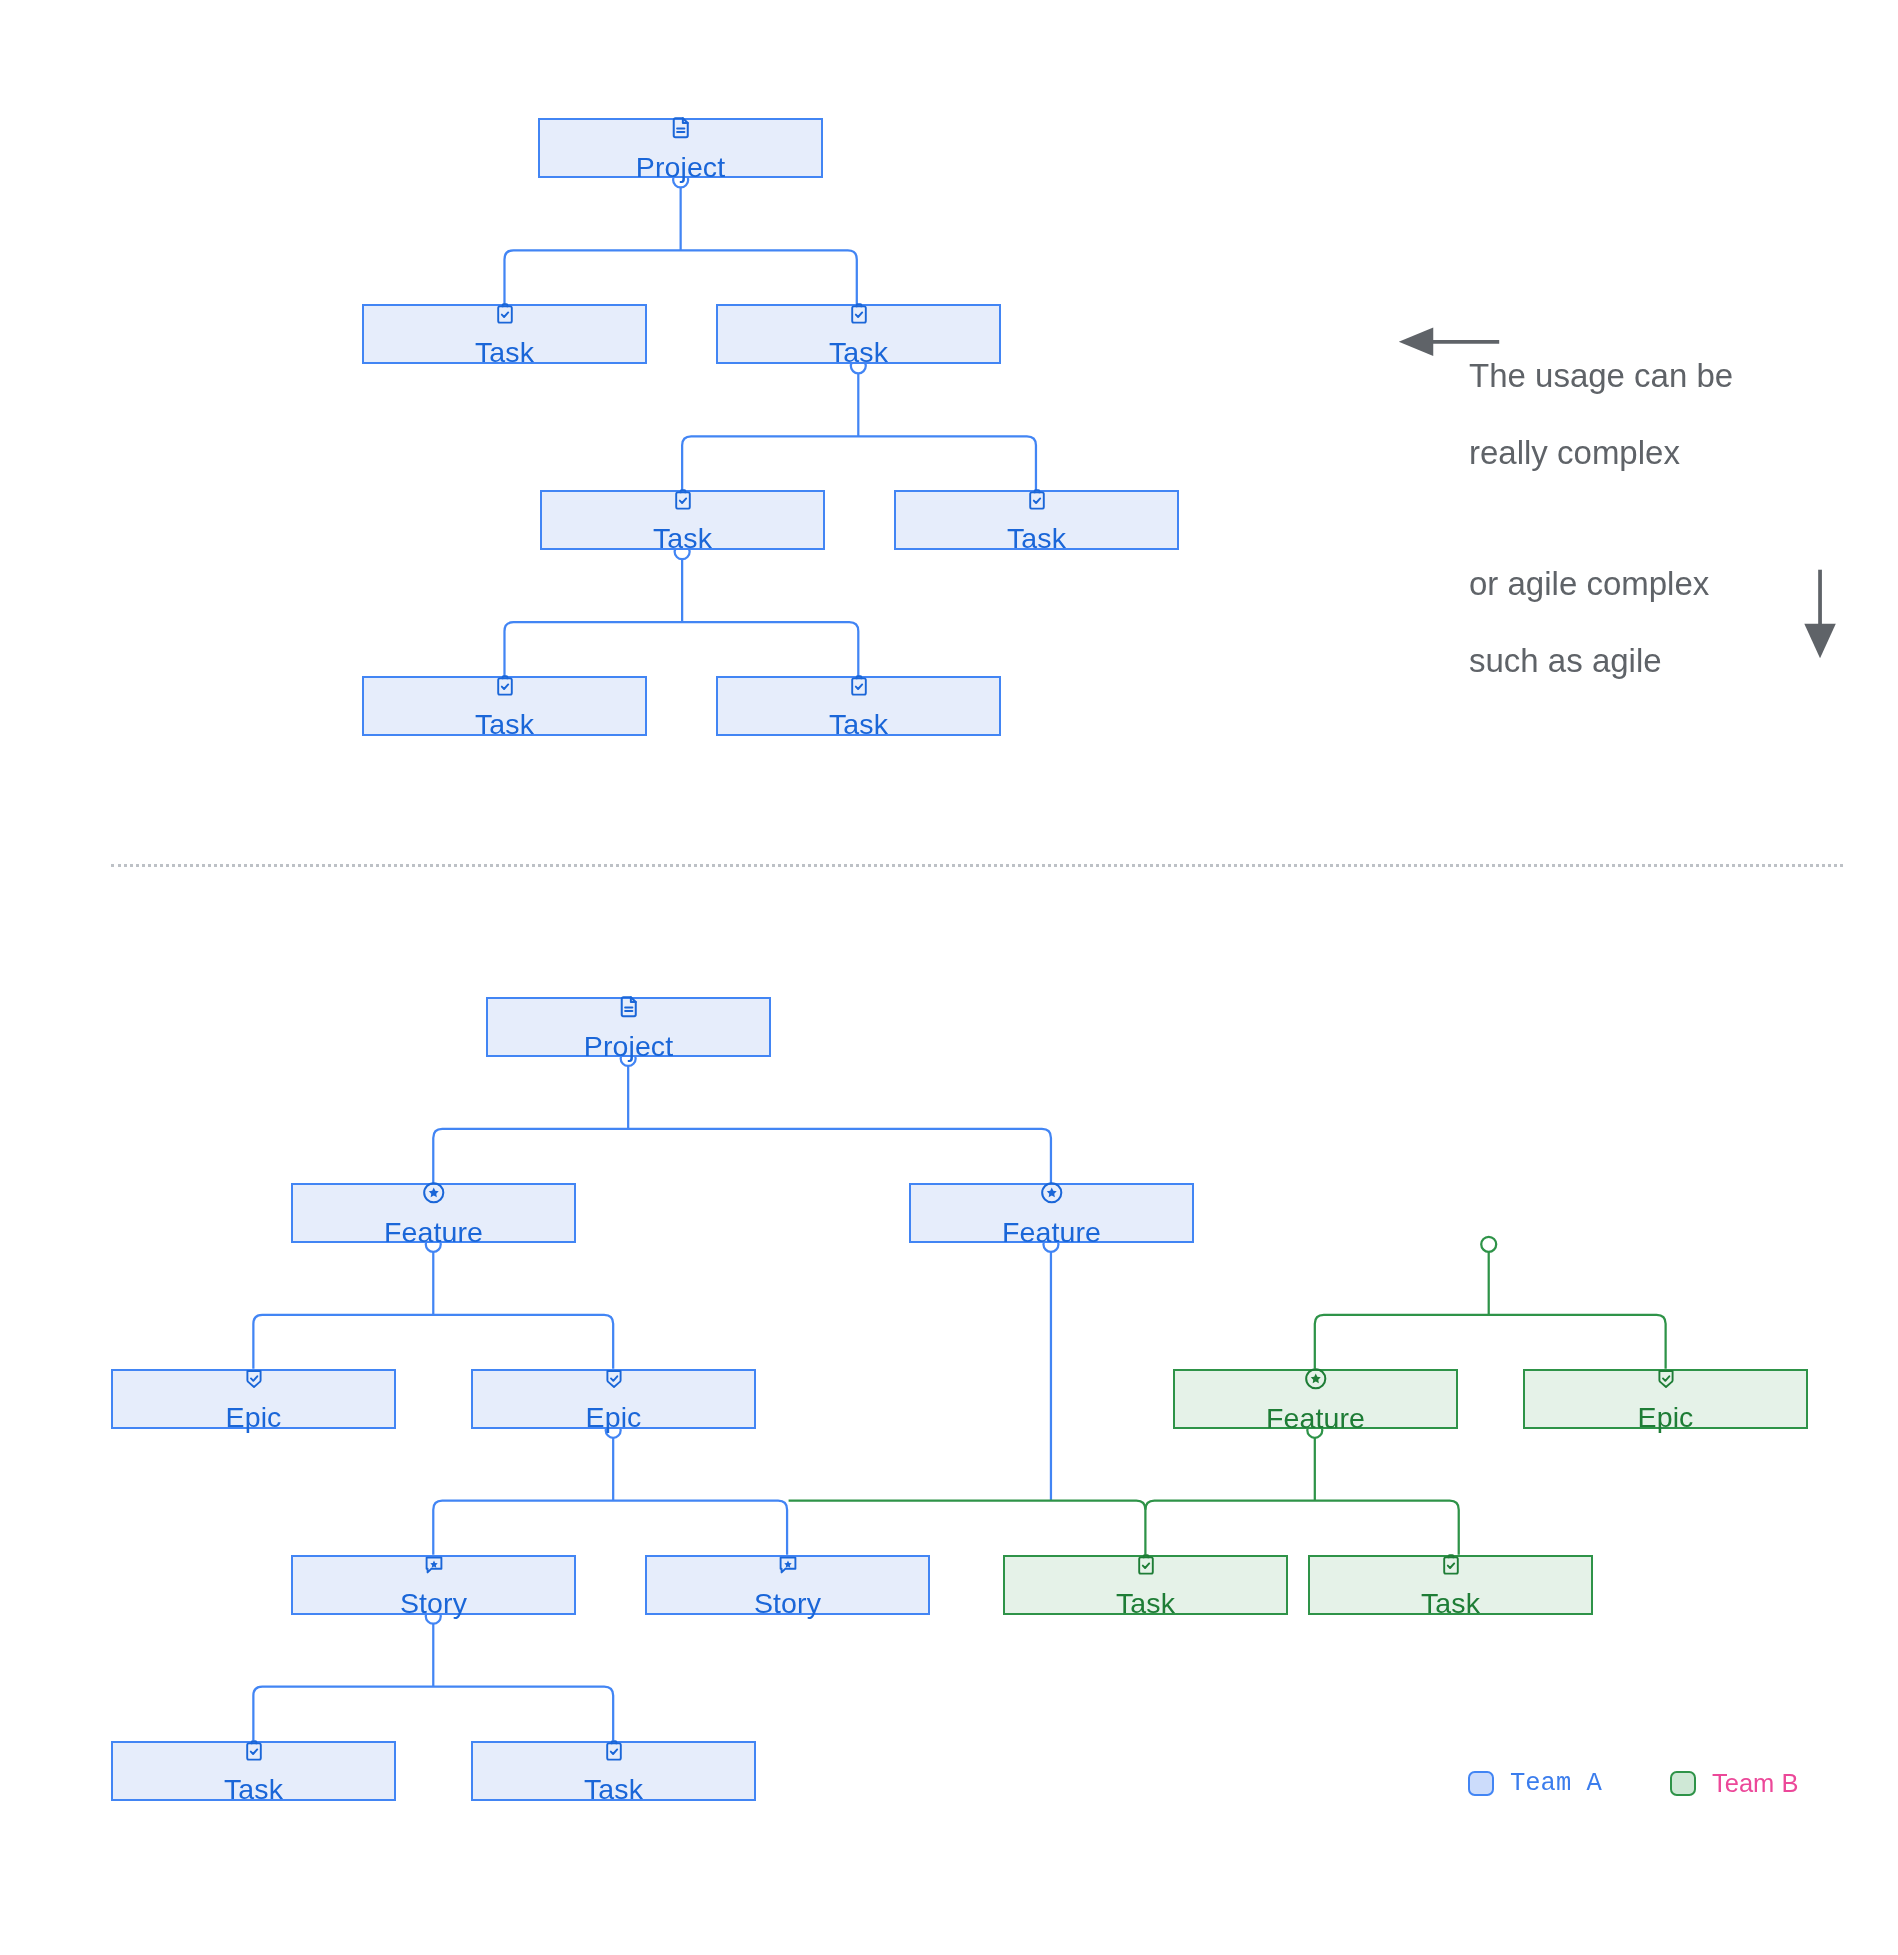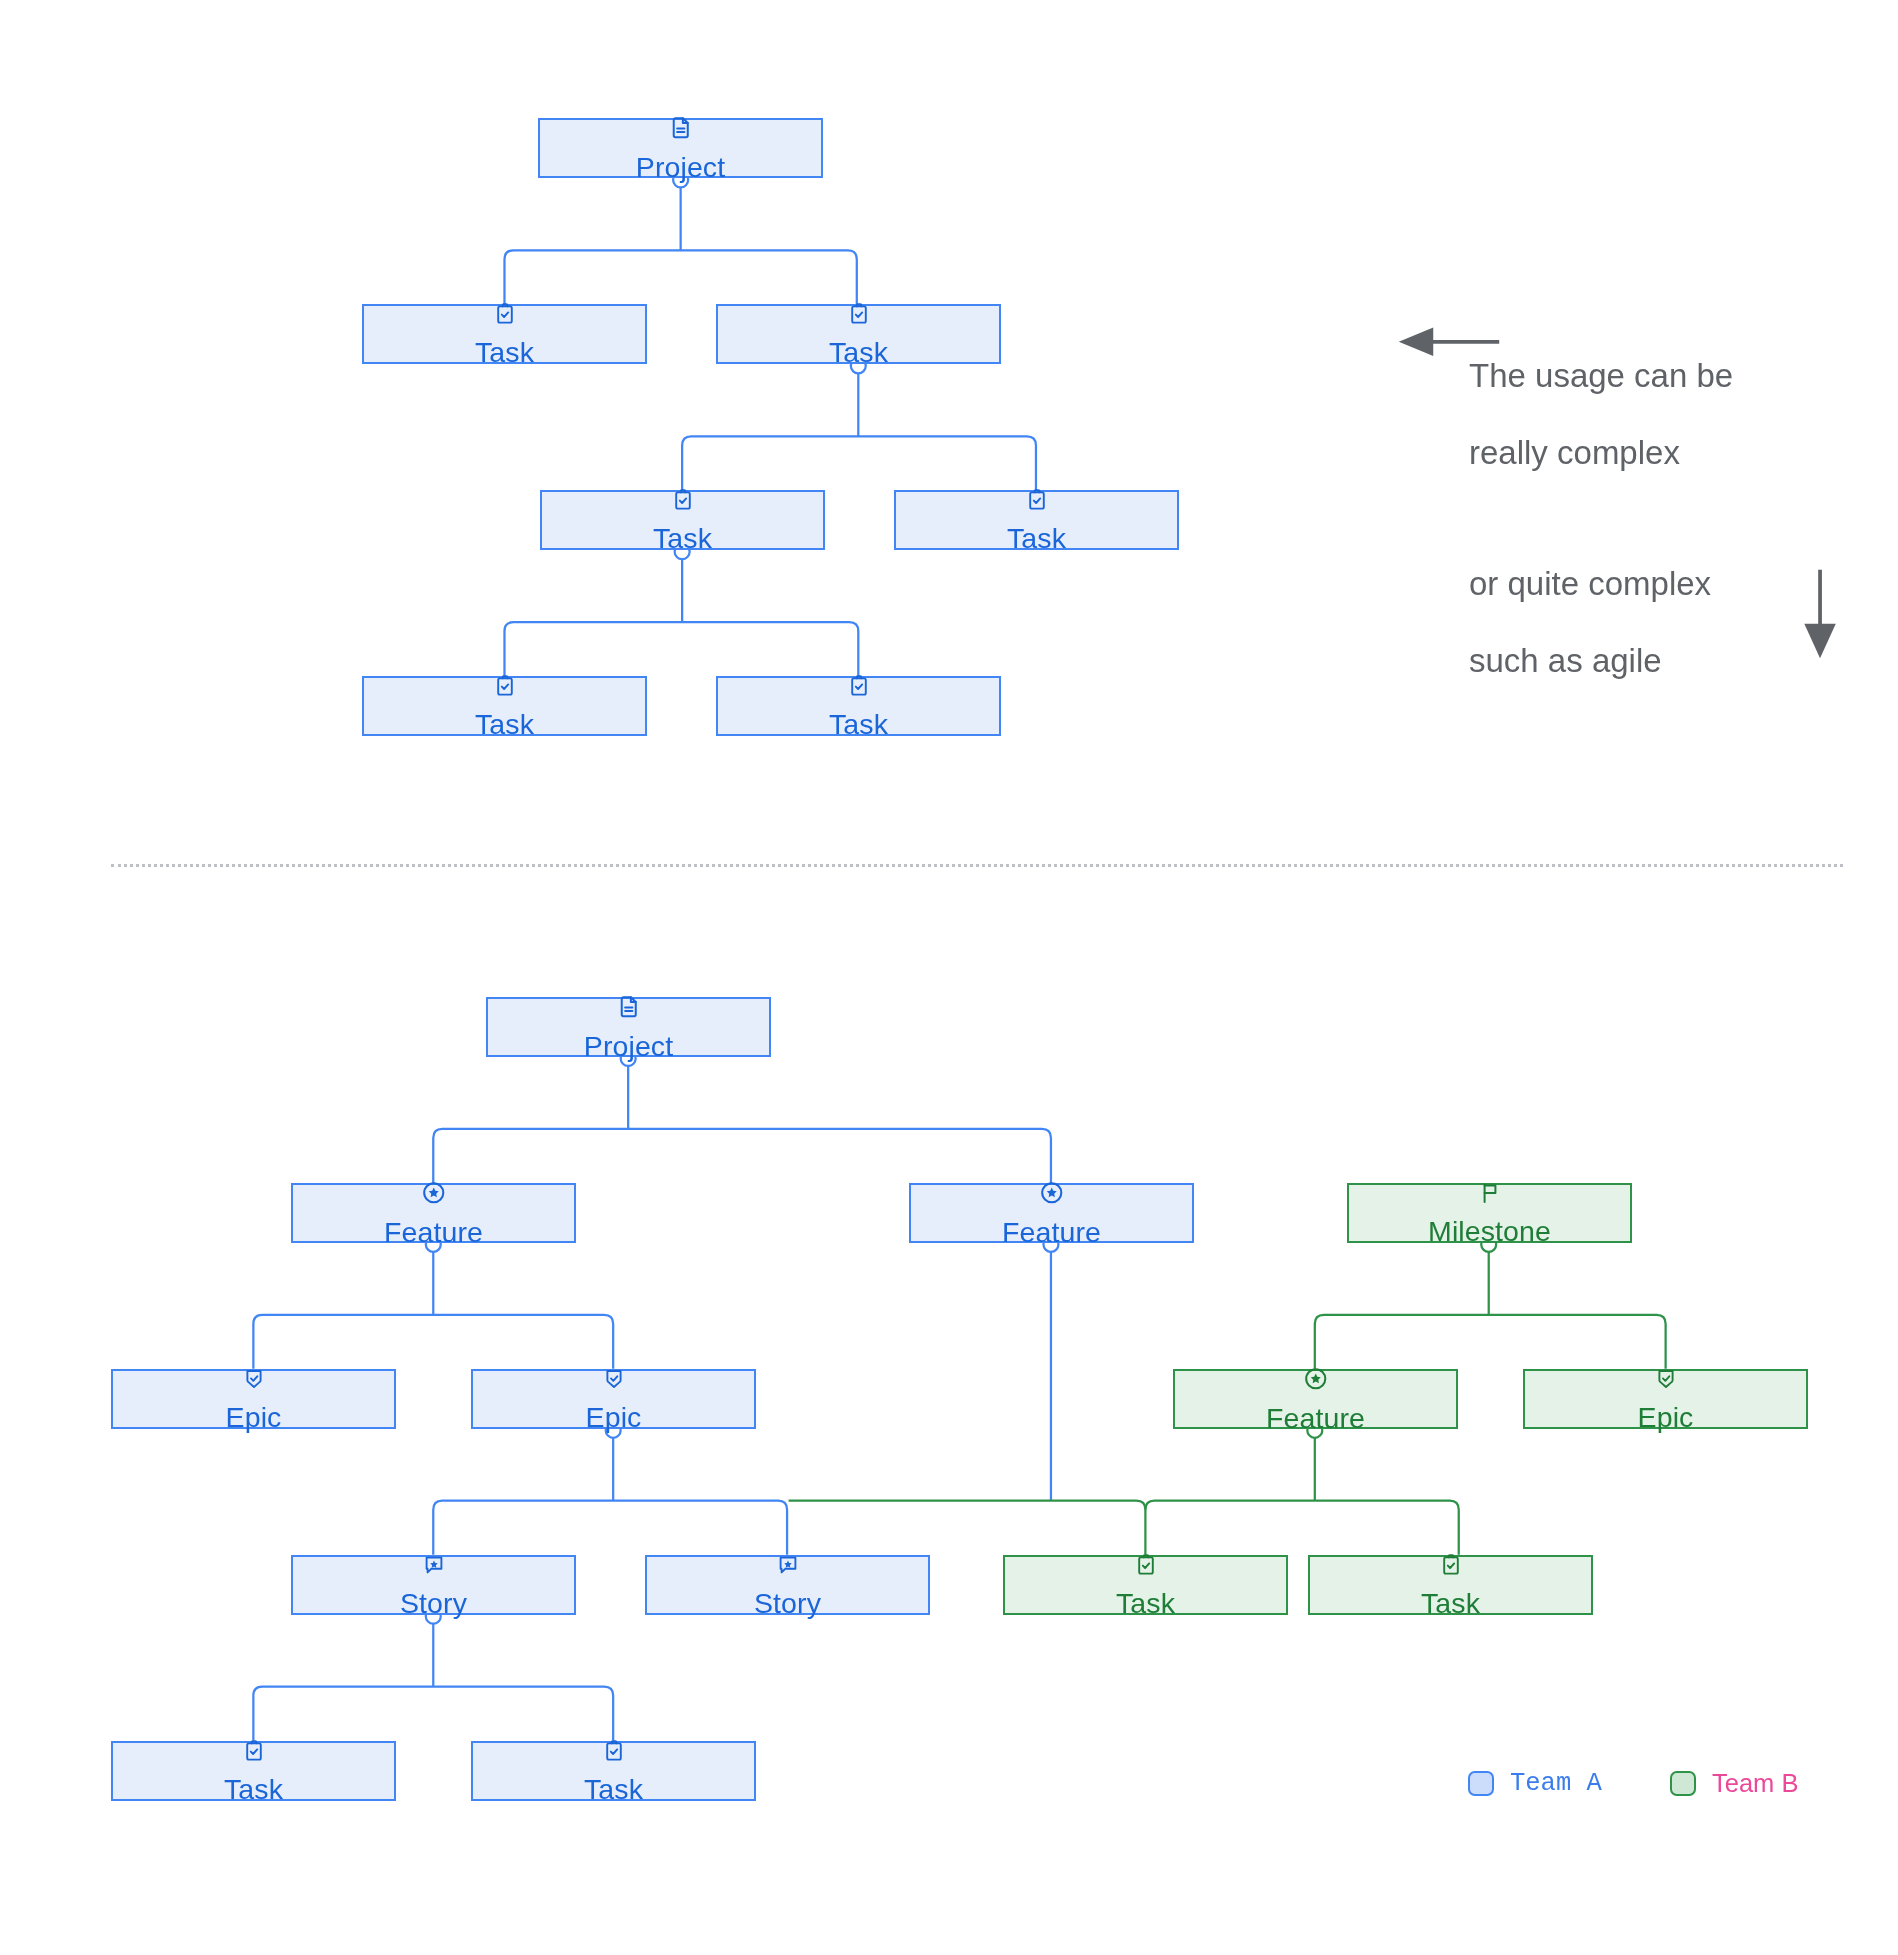--- a/index.html
+++ b/index.html
@@ -246,21 +246,21 @@
       <path d="M1866,456 L1912,437 L1912,475 Z" stroke="none"></path>
       <path d="M2428,760 L2428,845" stroke-linecap="butt"></path>
       <path d="M2428,878 L2407,832 L2449,832 Z" stroke="none"></path>
     </g>
   </svg>
 
   <div class="annotation" style="left:1469px;top:318px;width:360px;">
     <div>The usage can be</div>
     <div>really complex</div>
     <div style="height:15px;"></div>
-    <div>or quite complex</div>
+    <div>or agile complex</div>
     <div>such as agile</div>
   </div>
 
   <div class="divider" style="left:111px;top:864px;width:1732px;"></div>
 
   <div class="node team-a" style="left:486px;top:997px;width:285px;height:60px;">
     <span class="nicon">
       <svg viewBox="0 0 24 24" width="25.5" height="25.5" fill="none" stroke="currentColor" stroke-width="1.9" stroke-linecap="round" stroke-linejoin="round">
         <path d="M14 3H7a1.6 1.6 0 0 0-1.6 1.6v14.8A1.6 1.6 0 0 0 7 21h10a1.6 1.6 0 0 0 1.6-1.6V7.6z"></path>
         <path d="M14 3v4.6h4.6"></path>
@@ -284,29 +284,20 @@
   <div class="node team-a" style="left:909px;top:1183px;width:285px;height:60px;">
     <span class="nicon">
       <svg viewBox="0 0 24 24" width="25.5" height="25.5" fill="none" stroke="currentColor" stroke-width="1.9">
         <circle cx="12" cy="12" r="9"></circle>
         <path d="M12 7.1l1.45 3.06 3.25.46-2.35 2.33.56 3.31L12 14.7l-2.91 1.56.56-3.31-2.35-2.33 3.25-.46z" fill="currentColor" stroke="none"></path>
       </svg>
     </span>
     <span class="nlabel">Feature</span>
   </div>
 
-  <div class="node team-b" style="left:1347px;top:1183px;width:285px;height:60px;">
-    <span class="nicon">
-      <svg viewBox="0 0 24 24" width="24" height="24" fill="none" stroke="currentColor" stroke-width="2" stroke-linecap="round" stroke-linejoin="round">
-        <path d="M6.6 21V3.6"></path>
-        <path d="M6.6 4.4h10.8v7.6H6.6"></path>
-      </svg>
-    </span>
-    <span class="nlabel">Milestone</span>
-  </div>
 
   <div class="node team-a" style="left:111px;top:1369px;width:285px;height:60px;">
     <span class="nicon">
       <svg viewBox="0 0 24 24" width="24" height="24" fill="none" stroke="currentColor" stroke-width="1.9" stroke-linecap="round" stroke-linejoin="round">
         <path d="M5.4 4h13.2v9.3c0 .6-.3 1.2-.8 1.6L12 20l-5.8-5.1a2 2 0 0 1-.8-1.6z"></path>
         <path d="M9 11.4l2.3 2.4 4-4.5"></path>
       </svg>
     </span>
     <span class="nlabel">Epic</span>
   </div>

